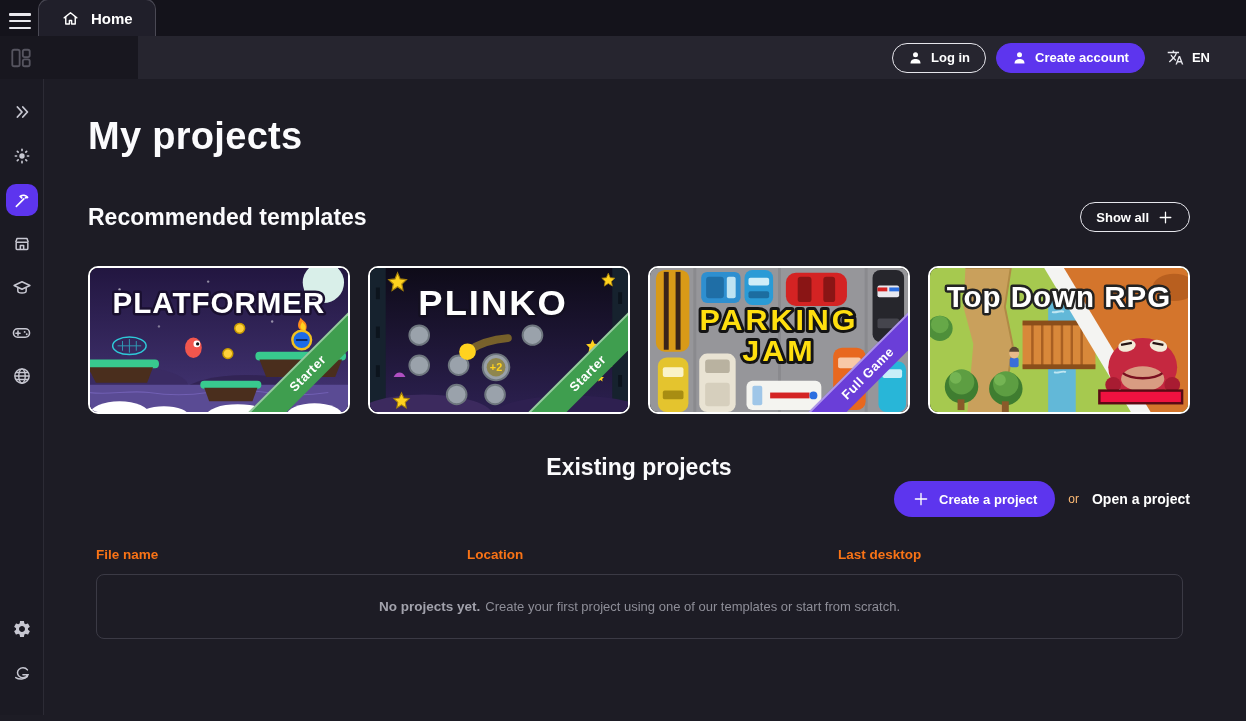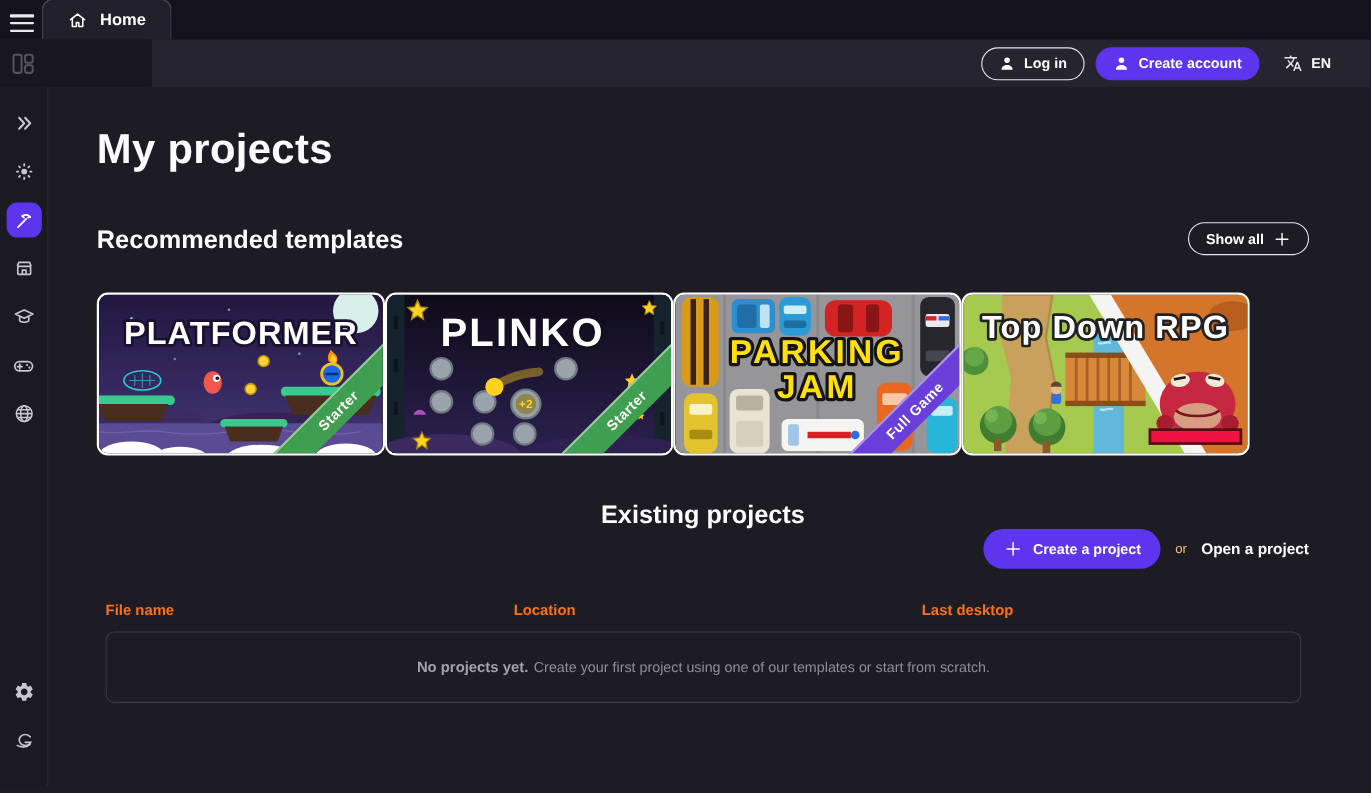--- a/index.html
+++ b/index.html
@@ -29,21 +29,21 @@
   .layout { display:flex; height:636px; }
   .side { width:44px; background:#1b1a23; border-right:1px solid #2c2b35; display:flex; flex-direction:column; align-items:center; padding-top:17px; }
   .side .icn { width:32px; height:32px; display:flex; align-items:center; justify-content:center; color:#c7c7d1; cursor:pointer; margin-bottom:12px; border-radius:10px; }
   .side .icn.selected { background:var(--accent); color:#fff; }
   .side-bottom { margin-top:auto; display:flex; flex-direction:column; align-items:center; padding-bottom:14px; }
   .main { flex:1; padding:0 56px 17px 44px; }
   h1 { margin-top:36px; font-size:38px; font-weight:800; color:#fbfbfd; letter-spacing:.3px; }
   .section-row { display:flex; justify-content:space-between; align-items:center; margin-top:44px;gap:33px; }
   h2 { font-size:23px; font-weight:800; color:#fbfbfd; }
   
-  .cards { display:flex; margin-top:34px; }
+  .cards { display:flex; gap:18px; margin-top:34px; }
   .card { width:262px; height:148px; border:2px solid #fff; border-radius:10px; overflow:hidden; position:relative; cursor:pointer; background:#000; }
   .card svg.art { display:block; width:100%; height:100%; }
   .ribbon { position:absolute; bottom:26px; right:-44px; width:170px; transform:rotate(-45deg);
             color:#fff; font-weight:700; font-size:13px; text-align:center; padding:5px 0; letter-spacing:.5px;
             border-top:2px solid rgba(255,255,255,.45); }
   .ribbon.green { background:var(--green); }
   .ribbon.purple { background:var(--fgpurple); }
   .cardtitle { font-family:"Liberation Sans", sans-serif; font-weight:bold; paint-order:stroke; stroke-linejoin:round; }
   
   .existing-row { display:flex; align-items:center; margin-top:40px;flex-direction:column; }

